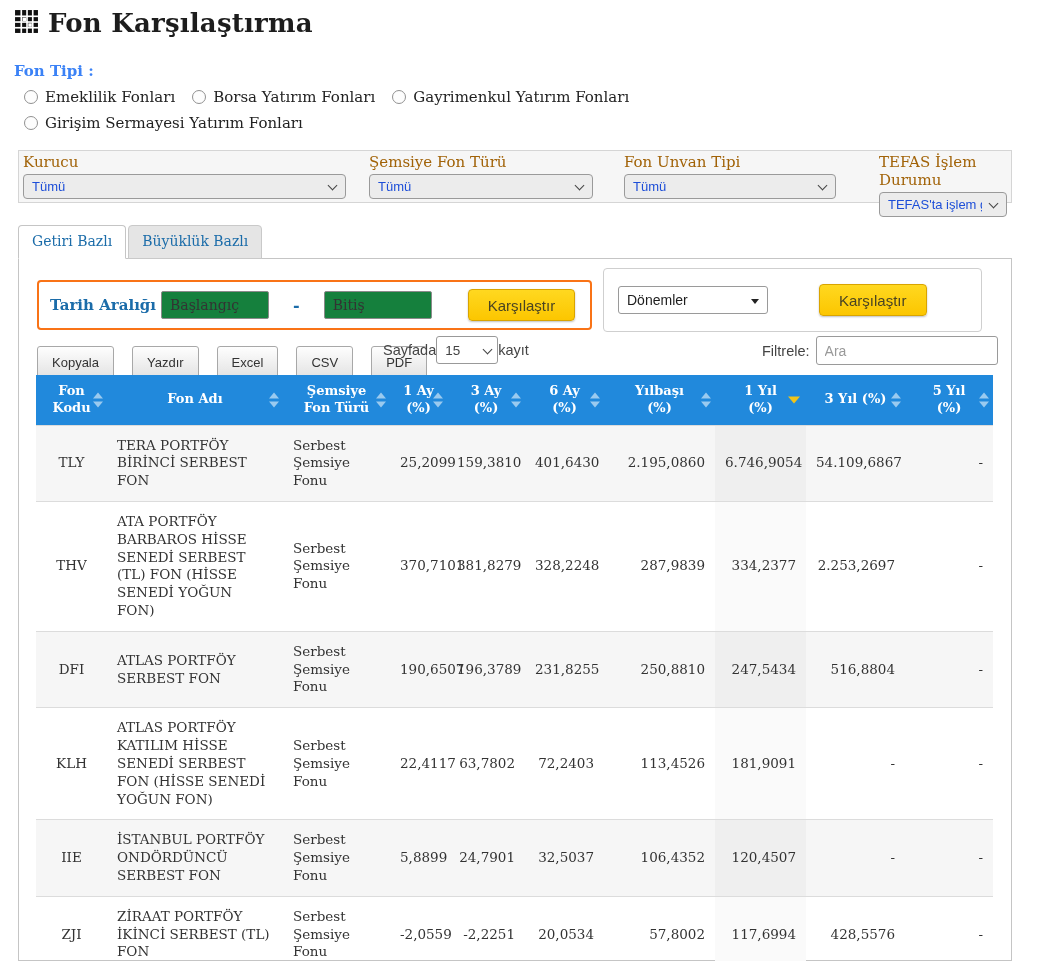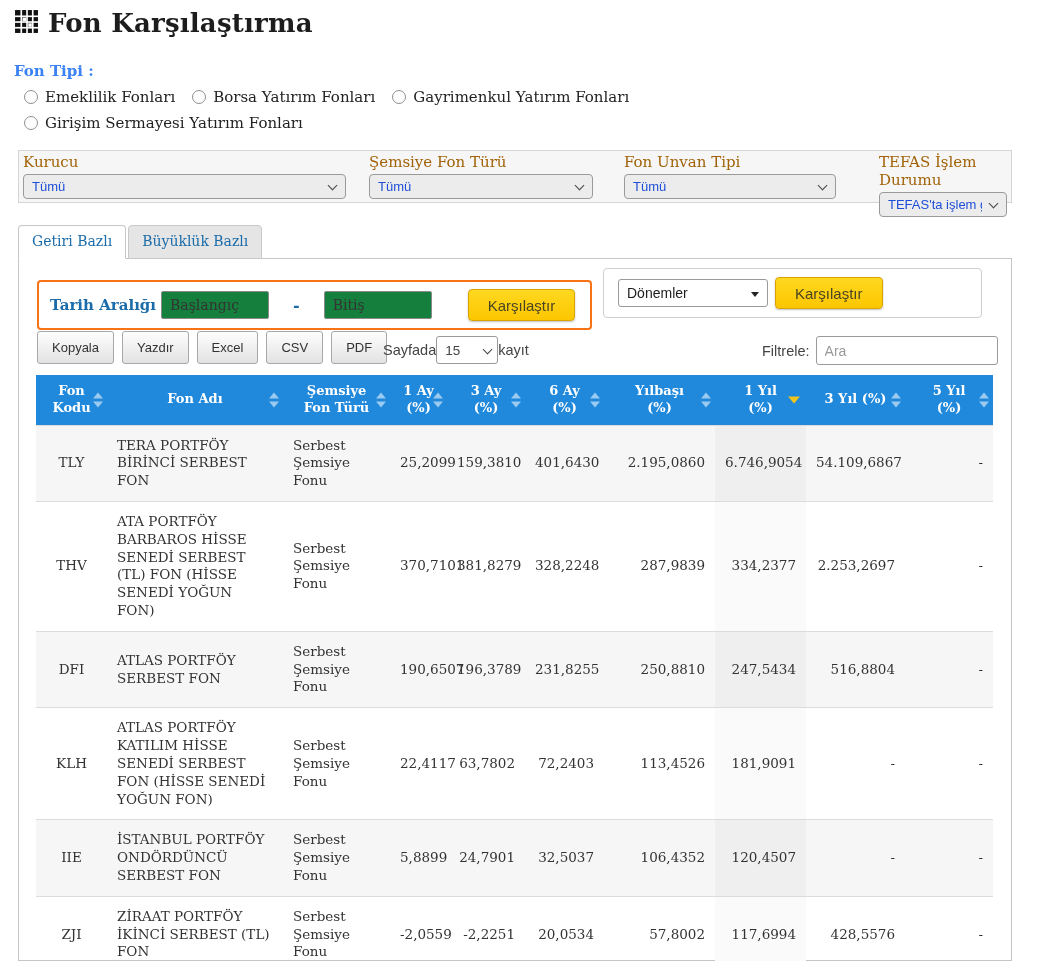--- a/index.html
+++ b/index.html
@@ -50,31 +50,31 @@
   .txt-input { height:28px; border:1px solid #8a8a8a; border-radius:2px; padding:0 8px;
     font-family:"DejaVu Serif",serif; font-size:14px; color:#222; background:#15803d; }
   .txt-input::placeholder { color:#333; opacity:1; }
   .date-box .start { width:108px; margin-left:5px; }
   .date-box .dash { margin:0 24px; color:#1b6ca9; font-weight:bold; }
   .date-box .end { width:108px; }
   .btn-yellow { height:32px; padding:0 19px; background:linear-gradient(#ffd820,#fcc600);
     border:1px solid #d9a400; border-radius:4px; box-shadow:0 1px 2px rgba(0,0,0,.25);
     font-family:"Liberation Sans","DejaVu Sans",sans-serif; font-size:15px; color:#4a4423; cursor:pointer; }
   .date-box .btn-yellow { margin-left:36px; }
-  .periods-box { position:absolute; left:603px; top:268px; width:379px; height:50px;
-    border:1px solid #cfcfcf; border-radius:4px; display:flex; align-items:center; background:#fff; }
+  .periods-box { position:absolute; left:603px; top:268px; width:379px; height:64px;
+    border:1px solid #cfcfcf; border-radius:4px; display:flex; align-items:center; background:#fff;gap:44px; }
   .donemler { position:relative; margin-left:14px; width:150px; height:28px; background:#fff;
     border:1px solid #9a9a9a; border-radius:3px; display:flex; align-items:center; padding:0 20px 0 8px;
     font-family:"Liberation Sans","DejaVu Sans",sans-serif; font-size:14px; color:#1d1d1d; cursor:pointer; }
   .tri-dark { position:absolute; right:8px; top:12px; width:0; height:0;
     border-left:4px solid transparent; border-right:4px solid transparent; border-top:5px solid #222; }
   .periods-box .btn-yellow { margin-left:7px; }
 
   
-  .dt-buttons { position:absolute; left:37px; top:331px; display:flex; gap:8px;border-radius:9px; }
+  .dt-buttons { position:absolute; left:37px; top:346px; display:flex; gap:18px;border-radius:9px; }
   .dt-btn { height:33px; padding:0 14px; background:linear-gradient(#fefefe,#e2e2e2);
     border:1px solid #a8a8a8; border-radius:3px; font-family:"Liberation Sans","DejaVu Sans",sans-serif;
     font-size:13px; color:#333; cursor:pointer; }
   .dt-length { position:absolute; left:383px; top:336px; display:flex; align-items:center; 
     font-family:"Liberation Sans","DejaVu Sans",sans-serif; font-size:14.5px; color:#444; }
   .len-select { position:relative; width:62px; height:28px; border:1px solid #999; border-radius:3px;
     background:#fff; display:flex; align-items:center; padding:0 18px 0 8px; font-size:13.5px; cursor:pointer; }
   .len-select .chev { right:6px; top:9px; }
   .dt-filter { position:absolute; left:762px; top:336px; display:flex; align-items:center; gap:6px;
     font-family:"Liberation Sans","DejaVu Sans",sans-serif; font-size:14.5px; color:#444; }

